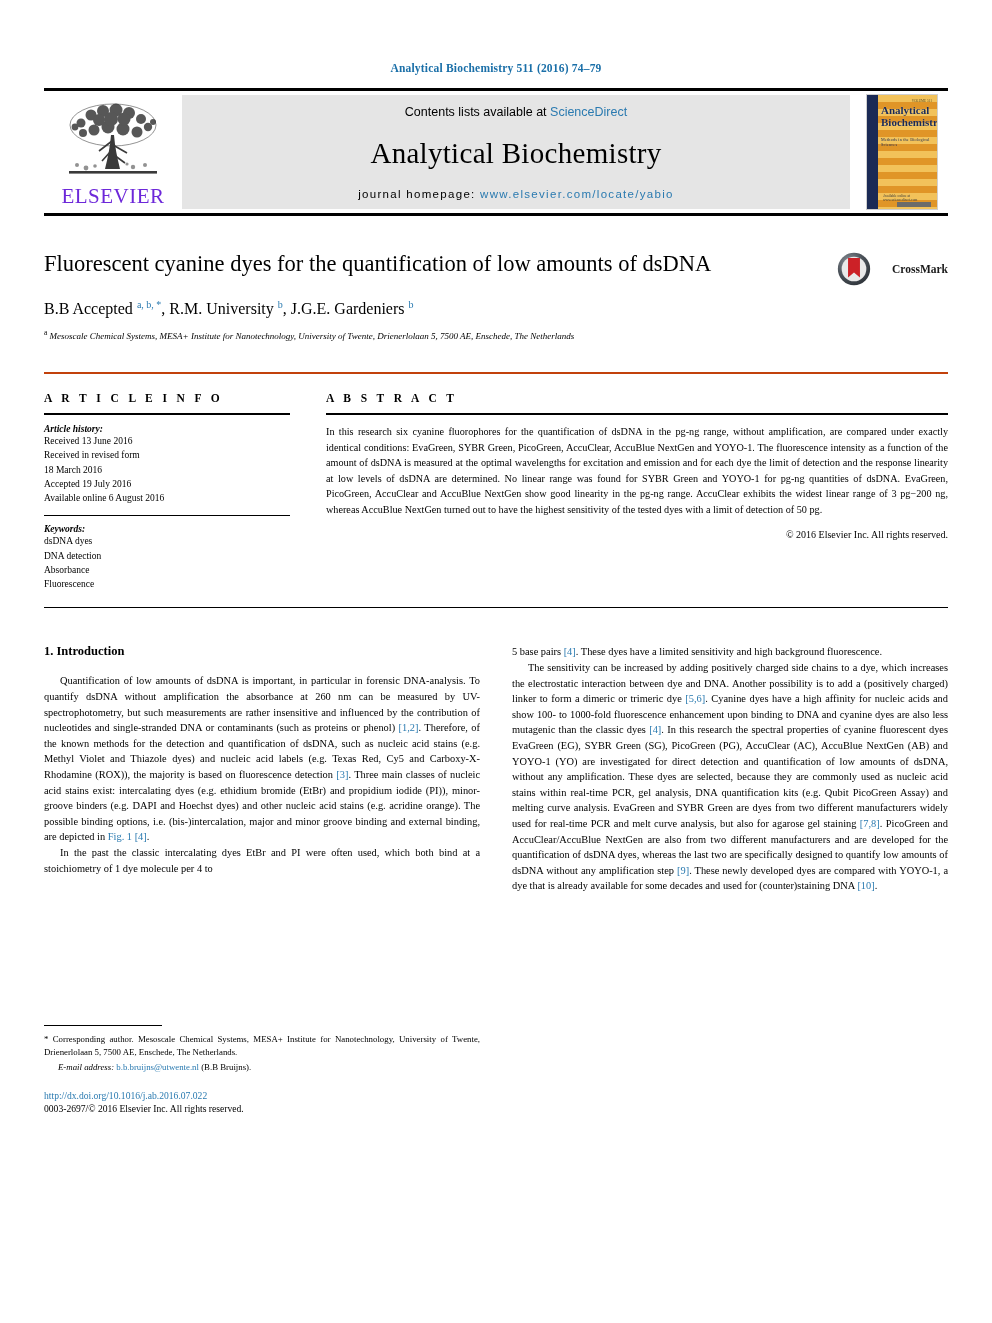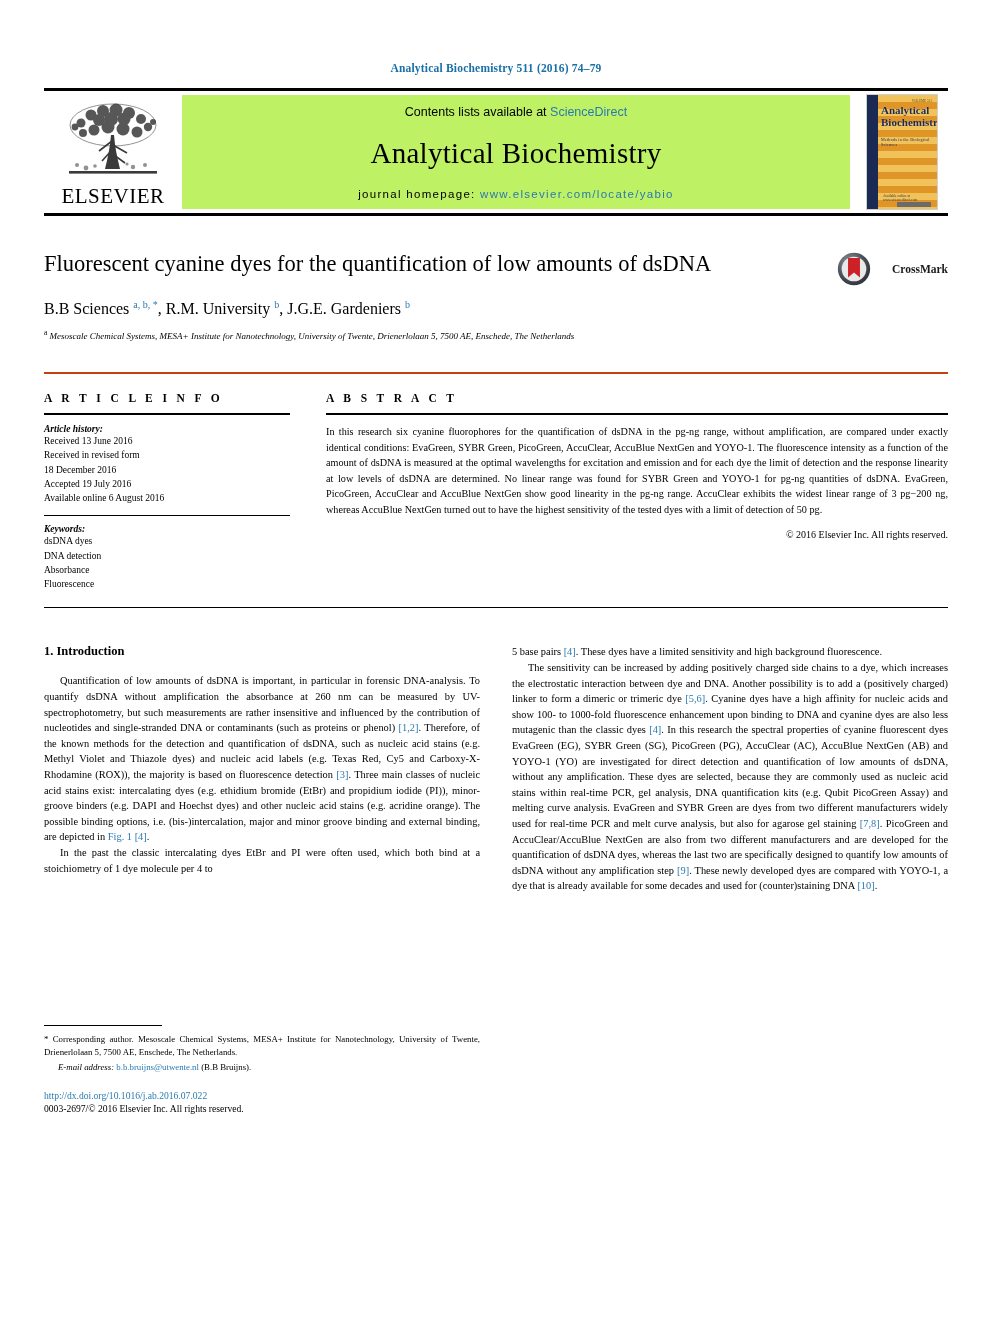--- a/index.html
+++ b/index.html
@@ -39,29 +39,29 @@
     width: 138px;
     display: flex;
     flex-direction: column;
     justify-content: flex-end;
     align-items: center;
     padding-bottom: 2px;
   }
   .tree-svg { display:block; }
   .elsevier-word {
     font-family: "Liberation Serif", serif;
-    color: #000000;
+    color: #6d28d9;
     font-size: 21px;
     letter-spacing: .5px;
     line-height: 1;
     margin-top: 1px;
   }
   .banner {
     flex: 1;
-    background: #bef264;
+    background: #e5e5e5;
     display: flex;
     flex-direction: column;
     align-items: center;
     justify-content: space-between;
     padding: 10px 0 9px 0;
     margin-right: 6px;
   }
   .contents-line { font-size: 12.5px; font-family: "Liberation Sans", sans-serif; }
   .sd-link { color: #2a7ab0; }
   .journal-name {
@@ -267,37 +267,37 @@
           </radialGradient>
         </defs>
         <circle cx="20" cy="20" r="19" fill="url(#cmg)"></circle>
         <circle cx="20" cy="20" r="14.5" fill="#e9e9e9"></circle>
         <path d="M13 7 H27 V30 L20 24 L13 30 Z" fill="#cc2127"></path>
       </svg>
       <span class="cm-label">CrossMark</span>
     </div>
 
     <div class="authors">
-      <span><span>B.B Sciences</span> <sup>a, b, *</sup></span><span>, </span><span><span>R.M. University</span> <sup>b</sup></span><span>, </span><span><span>J.G.E. Gardeniers</span> <sup>b</sup></span>
+      <span><span>B.B Accepted</span> <sup>a, b, *</sup></span><span>, </span><span><span>R.M. University</span> <sup>b</sup></span><span>, </span><span><span>J.G.E. Gardeniers</span> <sup>b</sup></span>
     </div>
 
     <div class="affils">
       <div><sup>a</sup> <span>Mesoscale Chemical Systems, MESA+ Institute for Nanotechnology, University of Twente, Drienerlolaan 5, 7500 AE, Enschede, The Netherlands</span></div>
     </div>
   </div>
 
   <div class="infoarea">
 
     <div class="col-info">
       <div class="sechead">A R T I C L E  I N F O</div>
       <div class="rule"></div>
       <div class="hist-label">Article history:</div>
       <div class="hist-line">Received 13 June 2016</div>
       <div class="hist-line">Received in revised form</div>
-      <div class="hist-line">18 December 2016</div>
+      <div class="hist-line">18 March 2016</div>
       <div class="hist-line">Accepted 19 July 2016</div>
       <div class="hist-line">Available online 6 August 2016</div>
       <div class="rule-thin"></div>
       <div class="kw-label">Keywords:</div>
       <div class="kw-line">dsDNA dyes</div>
       <div class="kw-line">DNA detection</div>
       <div class="kw-line">Absorbance</div>
       <div class="kw-line">Fluorescence</div>
     </div>
 

